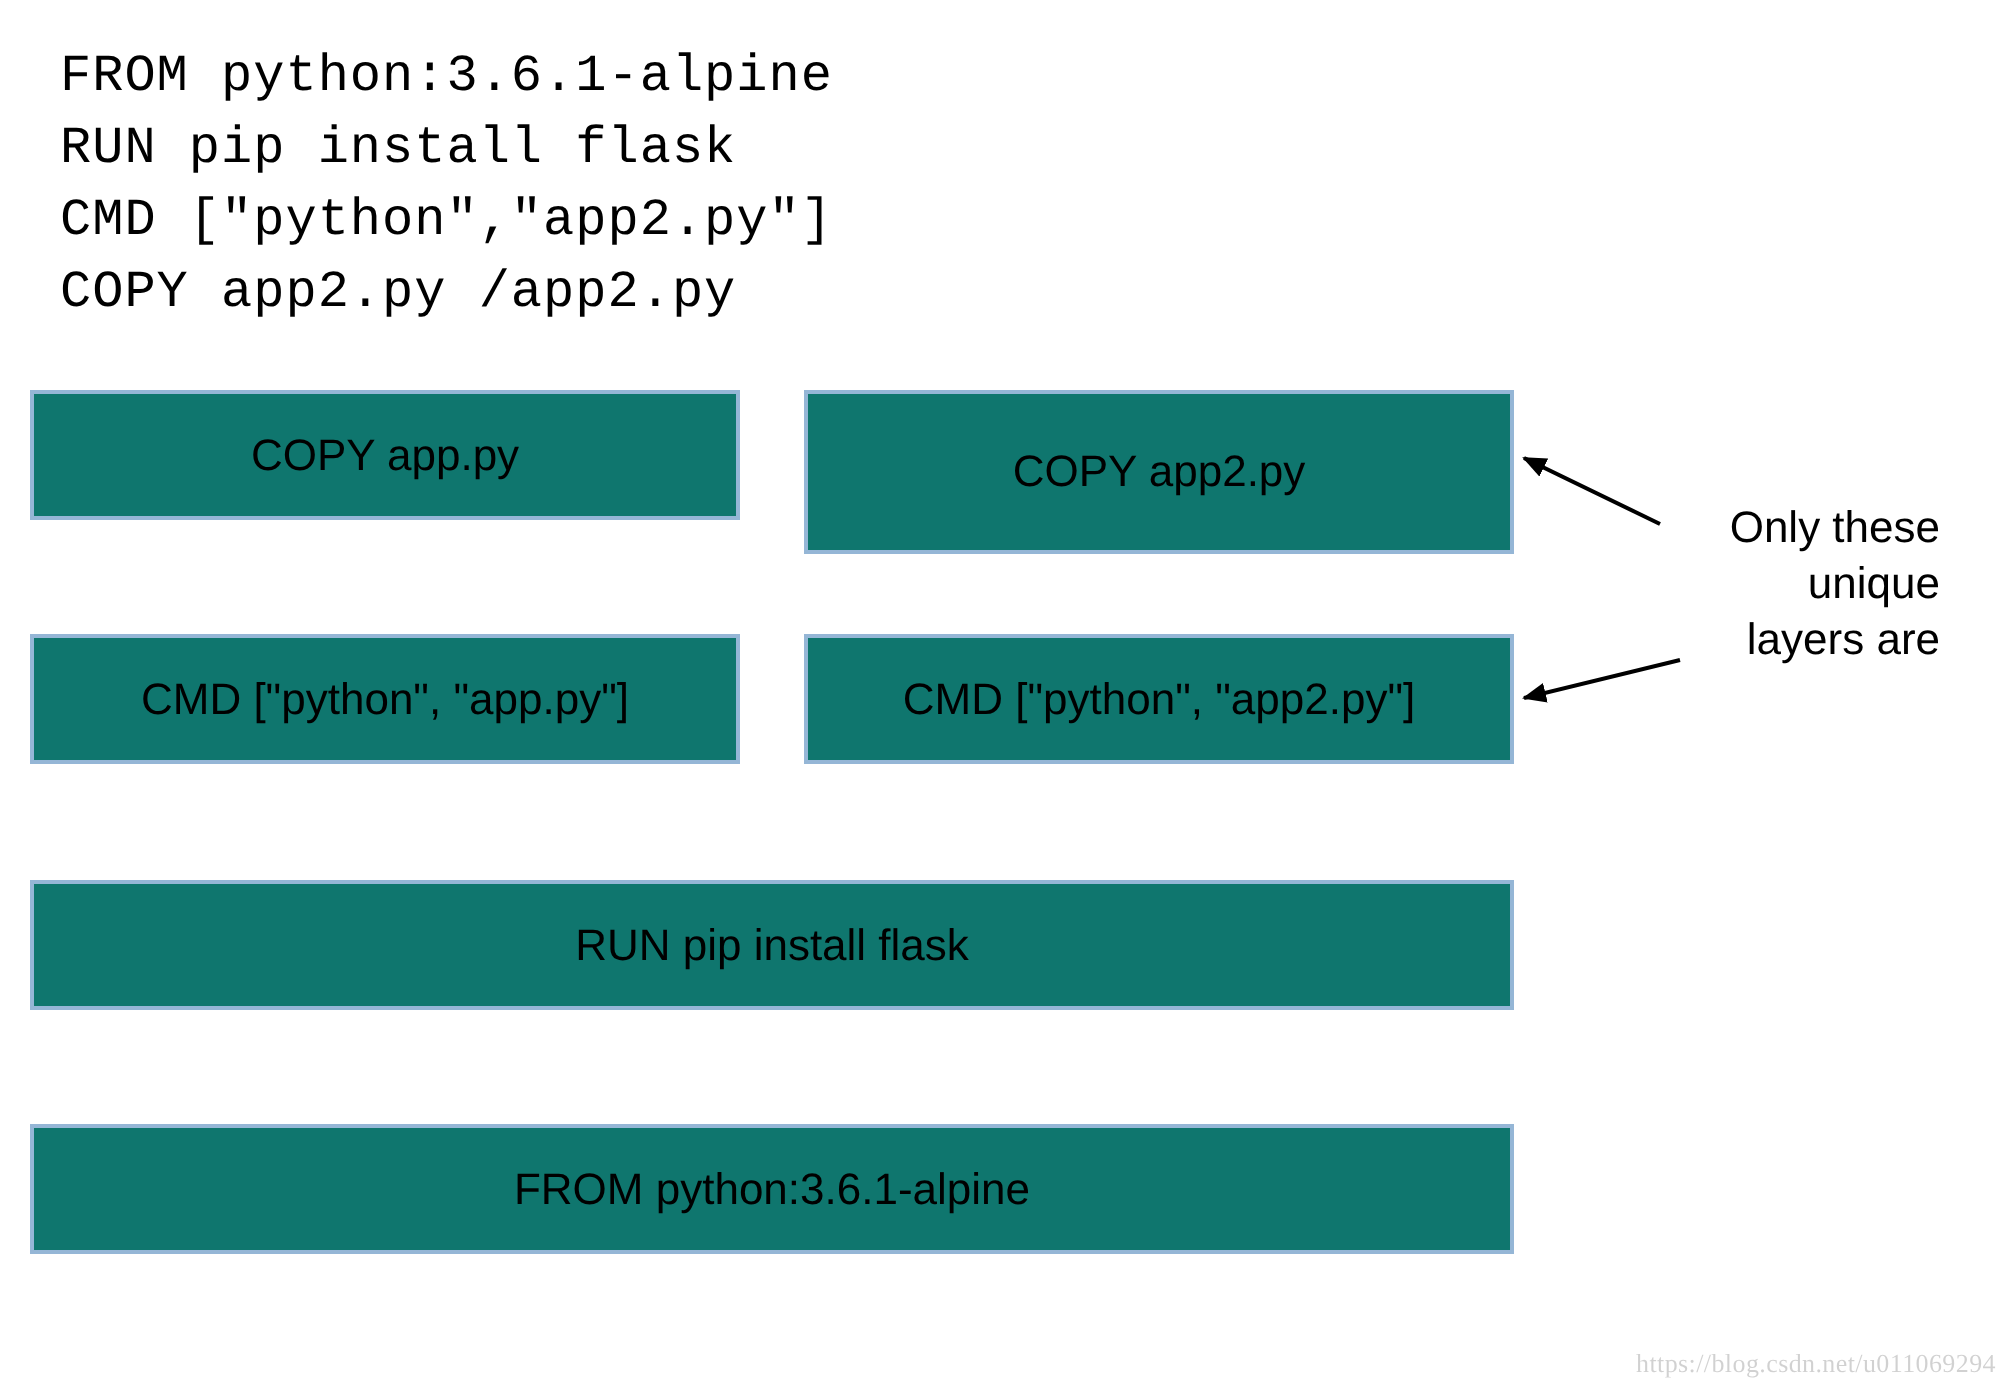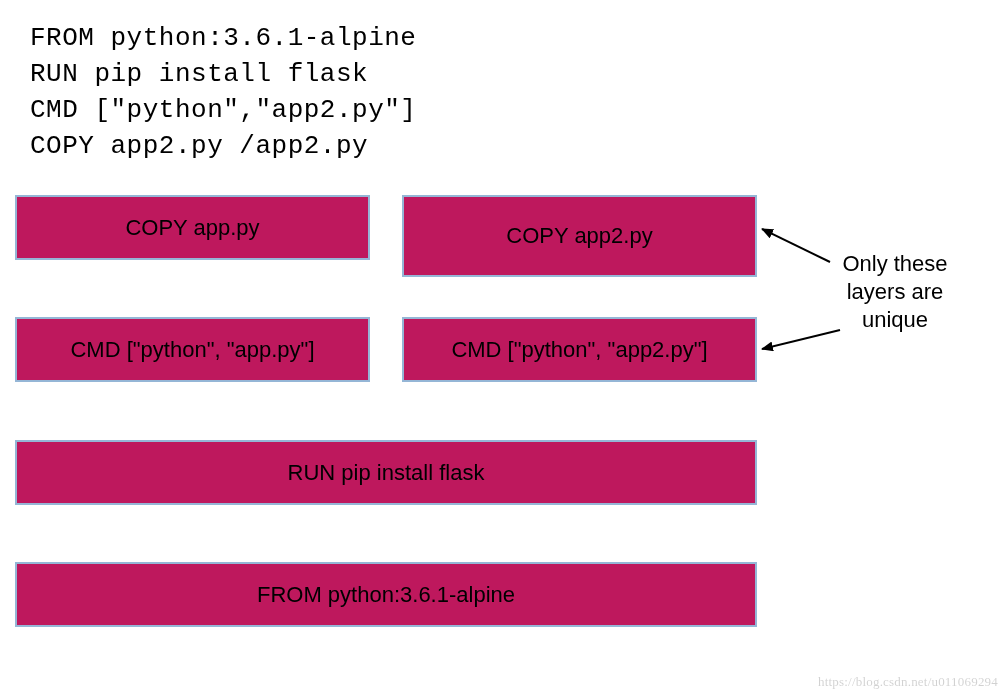--- a/index.html
+++ b/index.html
@@ -20,34 +20,34 @@
     font-family: "Courier New", Courier, monospace;
     font-size: 26px;
     line-height: 36px;
     letter-spacing: 0.5px;
     color: #000;
     white-space: pre;
     margin-top: 16px;
   }
   .layer-box {
     position: absolute;
-    background: #be185d;
+    background: #0f766e;
     border: 2px solid #95b6d6;
     display: flex;
     align-items: center;
     justify-content: center;
     font-size: 22px;
     color: #000;
     box-sizing: border-box;
   }
   .annotation {
     position: absolute;
     font-size: 22px;
     line-height: 28px;
-    text-align: center;
+    text-align: right;
     color: #000;
   }
   .arrow-svg {
     position: absolute;
     left: 0;
     top: 0;
     width: 1006px;
     height: 694px;
     pointer-events: none;
   }
@@ -86,22 +86,22 @@
 <div class="layer-box" style="left:15px; top:440px; width:742px; height:65px;">
   <span>RUN pip install flask</span>
 </div>
 
 <div class="layer-box" style="left:15px; top:562px; width:742px; height:65px;">
   <span>FROM python:3.6.1-alpine</span>
 </div>
 
 <div class="annotation" style="left:820px; top:250px; width:150px;">
   <div>Only these</div>
+  <div>unique</div>
   <div>layers are</div>
-  <div>unique</div>
 </div>
 
 <svg class="arrow-svg">
   <defs>
     <marker id="arrowhead" markerWidth="12" markerHeight="10" refX="11" refY="5" orient="auto" markerUnits="userSpaceOnUse">
       <polygon points="0 0, 12 5, 0 10" fill="#000"></polygon>
     </marker>
   </defs>
 
   <line x1="830" y1="262" x2="762" y2="229" stroke="#000" stroke-width="2" marker-end="url(#arrowhead)"></line>

